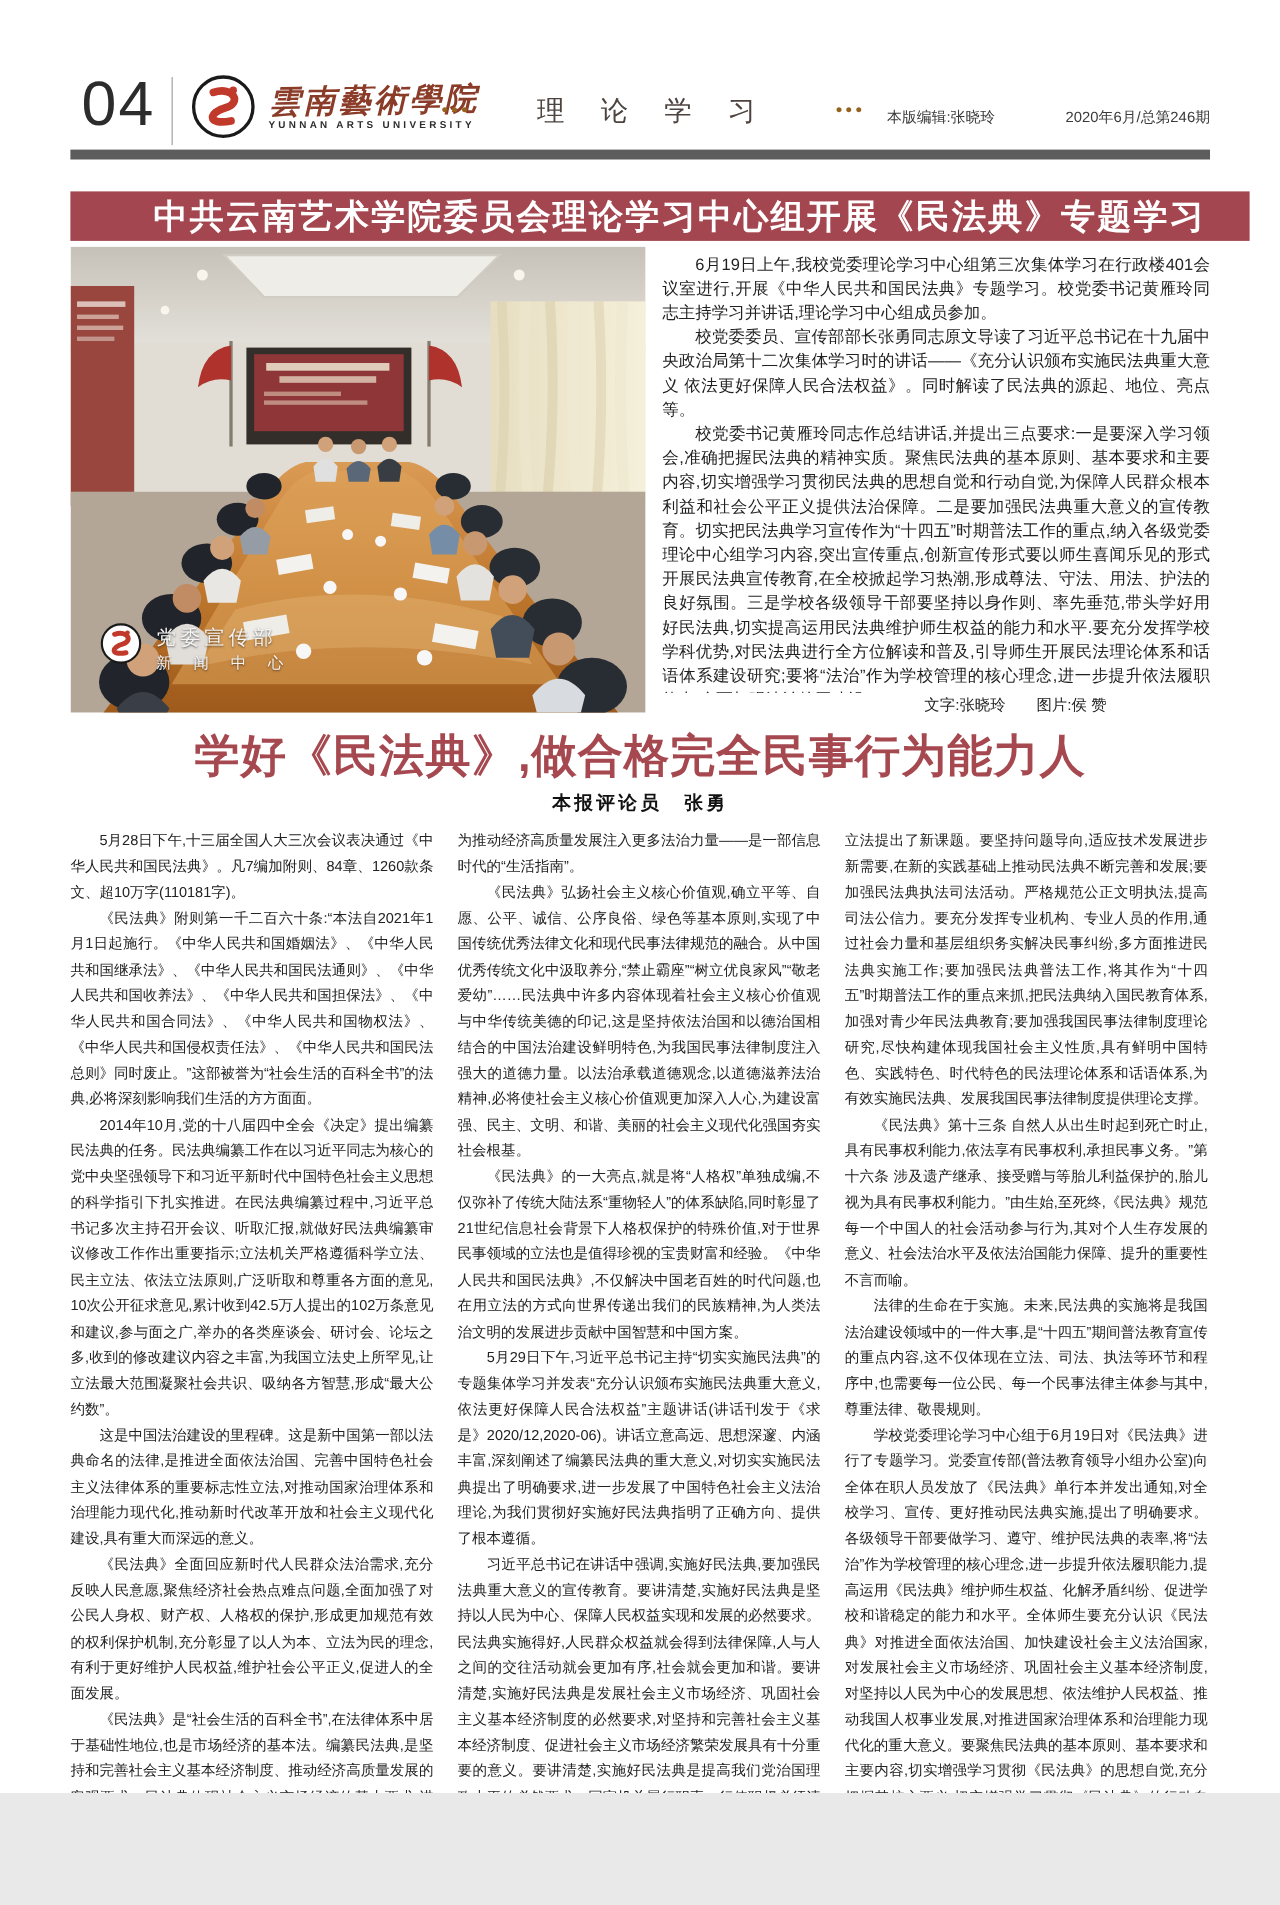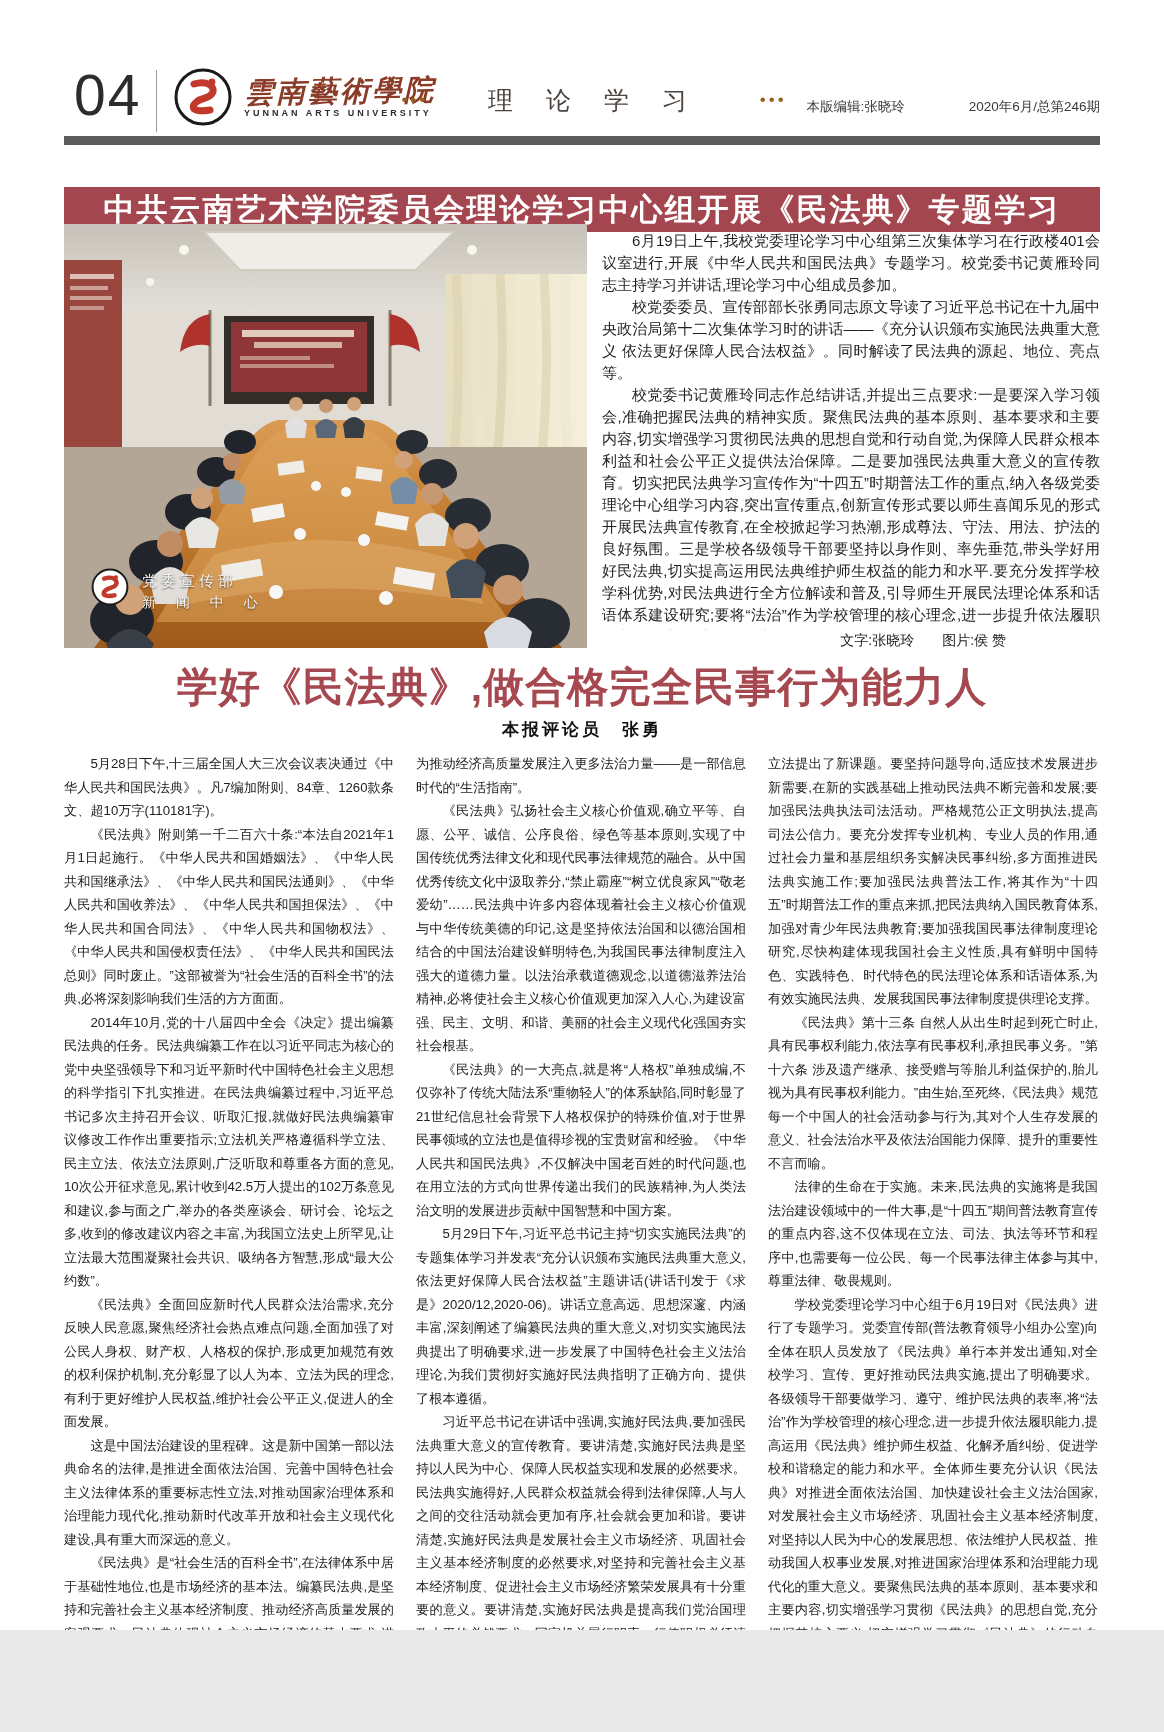--- a/index.html
+++ b/index.html
@@ -16,30 +16,30 @@
   .logo-cn{font-family:"DejaVu Serif","Liberation Serif",serif;font-style:italic;font-weight:bold;
            font-size:29px;color:#8a3c28;letter-spacing:3px;transform:rotate(-1deg);line-height:1;}
   .logo-en{font-size:9px;letter-spacing:3px;color:#2d2d2d;font-weight:bold;}
   .section-title{position:absolute;left:330px;top:18px;width:400px;text-align:center;
                  font-size:25px;font-weight:400;color:#4d4440;letter-spacing:13px;}
   .section-title .dots{color:#96631f;font-size:17px;letter-spacing:3px;position:relative;top:-4px;}
   .hdr-right{position:absolute;right:0;top:32px;display:flex;gap:64px;font-size:13.5px;color:#3a3a3a;}
   .hdr-rule{position:absolute;left:64px;top:136px;width:1036px;height:9px;background:#5c5c5c;}
 
   
-  .banner{position:absolute;left:64px;top:187px;width:1036px;height:45px;background:#A4464F;
-          display:flex;align-items:center;justify-content:center;}
+  .banner{position:absolute;left:64px;top:174px;width:1036px;height:45px;background:#A4464F;
+          display:flex;align-items:center;justify-content:center;padding-left:36px;}
   .banner span{color:#ffffff;font-size:31px;font-weight:bold;letter-spacing:2px;white-space:nowrap;}
 
   .photo{position:absolute;left:64px;top:224px;width:523px;height:424px;overflow:hidden;}
   .photo svg{display:block;}
   .watermark{position:absolute;left:26px;bottom:36px;display:flex;align-items:center;gap:12px;}
   .wm-logo{width:40px;height:40px;}
   .wm-texts{color:#f5f5f5;text-shadow:0 1px 2px rgba(0,0,0,.6);}
-  .wm-l1{font-size:15px;letter-spacing:4px;margin-top:10px;}
+  .wm-l1{font-size:18px;letter-spacing:4px;margin-top:10px;}
   .wm-l2{font-size:14px;letter-spacing:8px;margin-top:3px;}
 
   .a1-text{position:absolute;left:602px;top:230px;width:498px;height:400px;overflow:hidden;
            font-size:15px;line-height:22px;color:#1f1f1f;}
   .a1-credit{position:absolute;left:602px;top:632px;width:404px;text-align:right;
              font-size:14px;color:#222;}
 
   
   .headline2{position:absolute;left:64px;top:660px;width:1036px;text-align:center;
              font-size:41px;font-weight:bold;color:#A6484F;letter-spacing:1px;white-space:nowrap;}
@@ -241,22 +241,22 @@
   <div class="a1-credit">文字:张晓玲　　图片:侯 赞</div>
 
   <div class="headline2">学好《民法典》,做合格完全民事行为能力人</div>
   <div class="byline">本报评论员　张勇</div>
 
   <div class="columns">
     <div class="col">
         <p class="para">5月28日下午,十三届全国人大三次会议表决通过《中华人民共和国民法典》。凡7编加附则、84章、1260款条文、超10万字(110181字)。</p>
         <p class="para">《民法典》附则第一千二百六十条:“本法自2021年1月1日起施行。《中华人民共和国婚姻法》、《中华人民共和国继承法》、《中华人民共和国民法通则》、《中华人民共和国收养法》、《中华人民共和国担保法》、《中华人民共和国合同法》、《中华人民共和国物权法》、《中华人民共和国侵权责任法》、《中华人民共和国民法总则》同时废止。”这部被誉为“社会生活的百科全书”的法典,必将深刻影响我们生活的方方面面。</p>
         <p class="para">2014年10月,党的十八届四中全会《决定》提出编纂民法典的任务。民法典编纂工作在以习近平同志为核心的党中央坚强领导下和习近平新时代中国特色社会主义思想的科学指引下扎实推进。在民法典编纂过程中,习近平总书记多次主持召开会议、听取汇报,就做好民法典编纂审议修改工作作出重要指示;立法机关严格遵循科学立法、民主立法、依法立法原则,广泛听取和尊重各方面的意见,10次公开征求意见,累计收到42.5万人提出的102万条意见和建议,参与面之广,举办的各类座谈会、研讨会、论坛之多,收到的修改建议内容之丰富,为我国立法史上所罕见,让立法最大范围凝聚社会共识、吸纳各方智慧,形成“最大公约数”。</p>
+        <p class="para">这是中国法治建设的里程碑。这是新中国第一部以法典命名的法律,是推进全面依法治国、完善中国特色社会主义法律体系的重要标志性立法,对推动国家治理体系和治理能力现代化,推动新时代改革开放和社会主义现代化建设,具有重大而深远的意义。</p>
         <p class="para">《民法典》全面回应新时代人民群众法治需求,充分反映人民意愿,聚焦经济社会热点难点问题,全面加强了对公民人身权、财产权、人格权的保护,形成更加规范有效的权利保护机制,充分彰显了以人为本、立法为民的理念,有利于更好维护人民权益,维护社会公平正义,促进人的全面发展。</p>
-        <p class="para">这是中国法治建设的里程碑。这是新中国第一部以法典命名的法律,是推进全面依法治国、完善中国特色社会主义法律体系的重要标志性立法,对推动国家治理体系和治理能力现代化,推动新时代改革开放和社会主义现代化建设,具有重大而深远的意义。</p>
         <p class="para">《民法典》是“社会生活的百科全书”,在法律体系中居于基础性地位,也是市场经济的基本法。编纂民法典,是坚持和完善社会主义基本经济制度、推动经济高质量发展的客观要求。民法典体现社会主义市场经济的基本要求,进一步完善了我国民商事领域各项基本法律制度和行为规则,为民商事活动提供了更为明确的行为规则和基本遵循;进一步健全了我国现代产权制度、合同制度等,充分调动民事主体积极性和创造性,有利于营造更好的法治化营商环境,</p>
       </div>
     <div class="col">
         <p class="para cont">为推动经济高质量发展注入更多法治力量——是一部信息时代的“生活指南”。</p>
         <p class="para">《民法典》弘扬社会主义核心价值观,确立平等、自愿、公平、诚信、公序良俗、绿色等基本原则,实现了中国传统优秀法律文化和现代民事法律规范的融合。从中国优秀传统文化中汲取养分,“禁止霸座”“树立优良家风”“敬老爱幼”……民法典中许多内容体现着社会主义核心价值观与中华传统美德的印记,这是坚持依法治国和以德治国相结合的中国法治建设鲜明特色,为我国民事法律制度注入强大的道德力量。以法治承载道德观念,以道德滋养法治精神,必将使社会主义核心价值观更加深入人心,为建设富强、民主、文明、和谐、美丽的社会主义现代化强国夯实社会根基。</p>
         <p class="para">《民法典》的一大亮点,就是将“人格权”单独成编,不仅弥补了传统大陆法系“重物轻人”的体系缺陷,同时彰显了21世纪信息社会背景下人格权保护的特殊价值,对于世界民事领域的立法也是值得珍视的宝贵财富和经验。《中华人民共和国民法典》,不仅解决中国老百姓的时代问题,也在用立法的方式向世界传递出我们的民族精神,为人类法治文明的发展进步贡献中国智慧和中国方案。</p>
         <p class="para">5月29日下午,习近平总书记主持“切实实施民法典”的专题集体学习并发表“充分认识颁布实施民法典重大意义,依法更好保障人民合法权益”主题讲话(讲话刊发于《求是》2020/12,2020-06)。讲话立意高远、思想深邃、内涵丰富,深刻阐述了编纂民法典的重大意义,对切实实施民法典提出了明确要求,进一步发展了中国特色社会主义法治理论,为我们贯彻好实施好民法典指明了正确方向、提供了根本遵循。</p>
         <p class="para">习近平总书记在讲话中强调,实施好民法典,要加强民法典重大意义的宣传教育。要讲清楚,实施好民法典是坚持以人民为中心、保障人民权益实现和发展的必然要求。民法典实施得好,人民群众权益就会得到法律保障,人与人之间的交往活动就会更加有序,社会就会更加和谐。要讲清楚,实施好民法典是发展社会主义市场经济、巩固社会主义基本经济制度的必然要求,对坚持和完善社会主义基本经济制度、促进社会主义市场经济繁荣发展具有十分重要的意义。要讲清楚,实施好民法典是提高我们党治国理政水平的必然要求。国家机关履行职责、行使职权必须清楚自身行为和活动的范围和界限,不能侵犯人民群众享有的合法民事权利,包括人身权利和财产权利。民法典实施水平和效果,是衡量各级党和国家机关履行为人民服务宗旨的重要尺度;要加强民事立法相关工作。新技术、新产业、新业态和人们新的工作方式、交往方式、生活方式不断涌现,给民事</p>
       </div>
     <div class="col">

